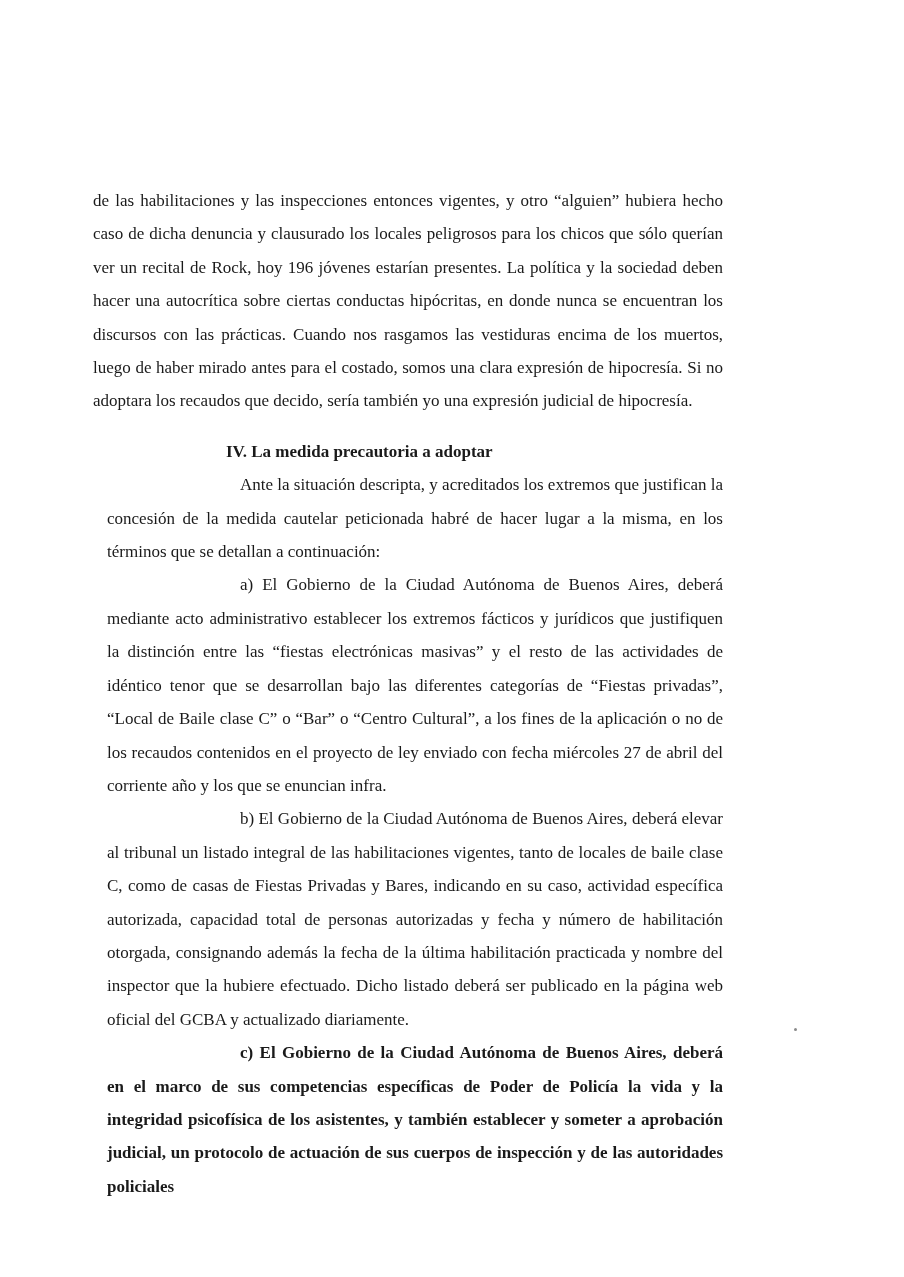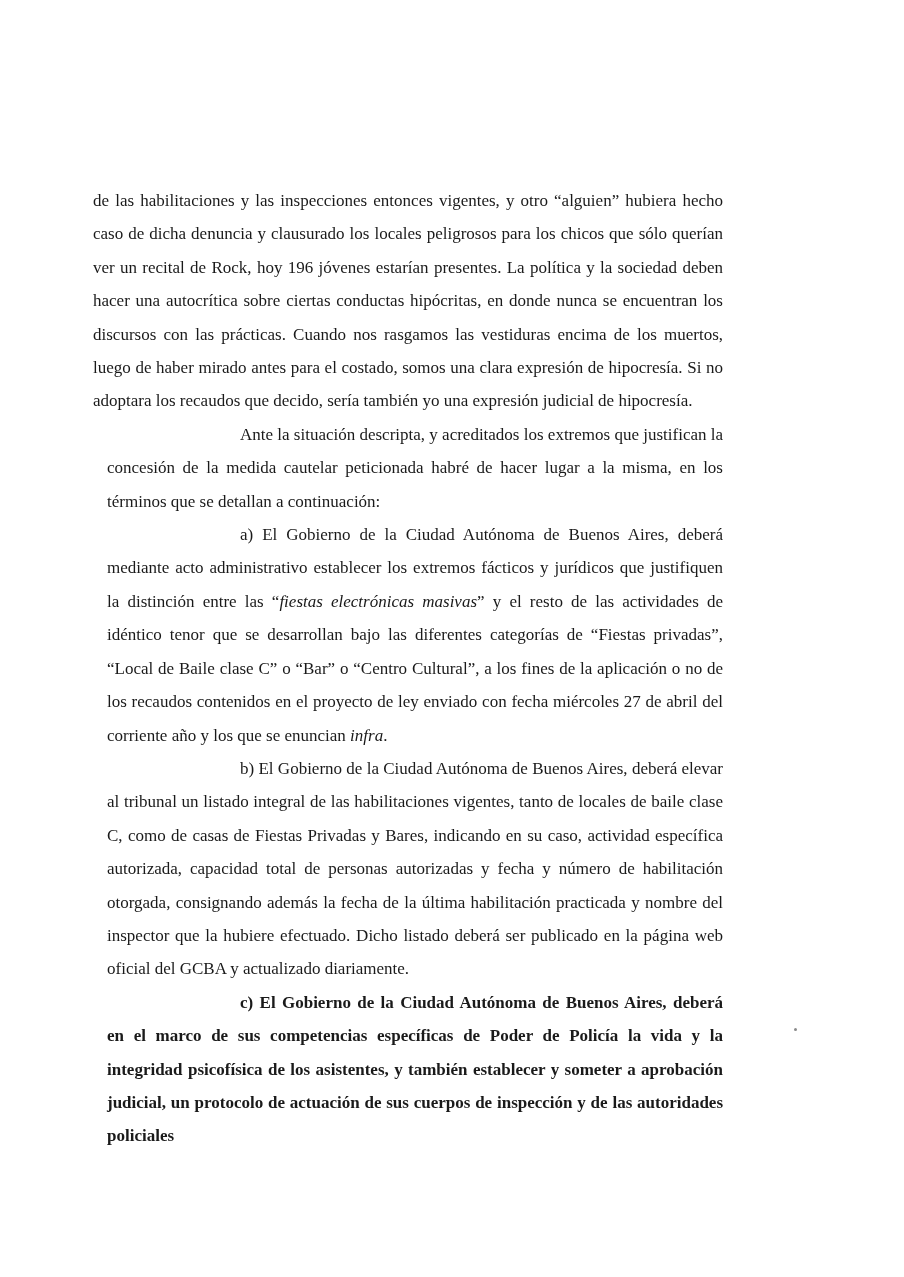--- a/index.html
+++ b/index.html
@@ -36,35 +36,36 @@
   .text-block p.heading {
     font-weight: bold;
     text-align: left;
     margin-left: 133px;
     margin-top: 17px;
   }
   .text-block p.continues {
     text-align-last: justify;
     font-weight: bold;
   }
-  .italic { font-style: italic; }
+  .italic { }
   .bold   { font-weight: bold; }
   .scan-dot {
     position: absolute;
     width: 3px;
     height: 3px;
     background: #8a8a8a;
     border-radius: 50%;
   }
 </style>
 </head>
 <body>
 
 <div class="page">
   <div class="text-block">
       <p class=""><span>de las habilitaciones y las inspecciones entonces vigentes, y otro “alguien” hubiera hecho caso de dicha denuncia y clausurado los locales peligrosos para los chicos que sólo querían ver un recital de Rock, hoy 196 jóvenes estarían presentes. La política y la sociedad deben hacer una autocrítica sobre ciertas conductas hipócritas, en donde nunca se encuentran los discursos con las prácticas. Cuando nos rasgamos las vestiduras encima de los muertos, luego de haber mirado antes para el costado, somos una clara expresión de hipocresía. Si no adoptara los recaudos que decido, sería también yo una expresión judicial de hipocresía.</span></p>
+      <p class="heading"><span class="bold">IV. La medida precautoria a adoptar</span></p>
       <p class=" indent"><span>Ante la situación descripta, y acreditados los extremos que justifican la concesión de la medida cautelar peticionada habré de hacer lugar a la misma, en los términos que se detallan a continuación:</span></p>
       <p class=" indent"><span>a) El Gobierno de la Ciudad Autónoma de Buenos Aires, deberá mediante acto administrativo establecer los extremos fácticos y jurídicos que justifiquen la distinción entre las “</span><span class="italic">fiestas electrónicas masivas</span><span>” y el resto de las actividades de idéntico tenor que se desarrollan bajo las diferentes categorías de “Fiestas privadas”, “Local de Baile clase C” o “Bar” o “Centro Cultural”, a los fines de la aplicación o no de los recaudos contenidos en el proyecto de ley enviado con fecha miércoles 27 de abril del corriente año y los que se enuncian </span><span class="italic">infra</span><span>.</span></p>
       <p class=" indent"><span>b) El Gobierno de la Ciudad Autónoma de Buenos Aires, deberá elevar al tribunal un listado integral de las habilitaciones vigentes, tanto de locales de baile clase C, como de casas de Fiestas Privadas y Bares, indicando en su caso, actividad específica autorizada, capacidad total de personas autorizadas y fecha y número de habilitación otorgada, consignando además la fecha de la última habilitación practicada y nombre del inspector que la hubiere efectuado. Dicho listado deberá ser publicado en la página web oficial del GCBA y actualizado diariamente.</span></p>
       <p class=" indent continues"><span>c) El Gobierno de la Ciudad Autónoma de Buenos Aires, deberá en el marco de sus competencias específicas de Poder de Policía la vida y la integridad psicofísica de los asistentes, y también establecer y someter a aprobación judicial, un protocolo de actuación de sus cuerpos de inspección y de las autoridades policiales</span></p>
     </div>
   <div class="scan-dot" style="left: 794px; top: 1028px;"></div>
 </div>
 
 </body></html>

